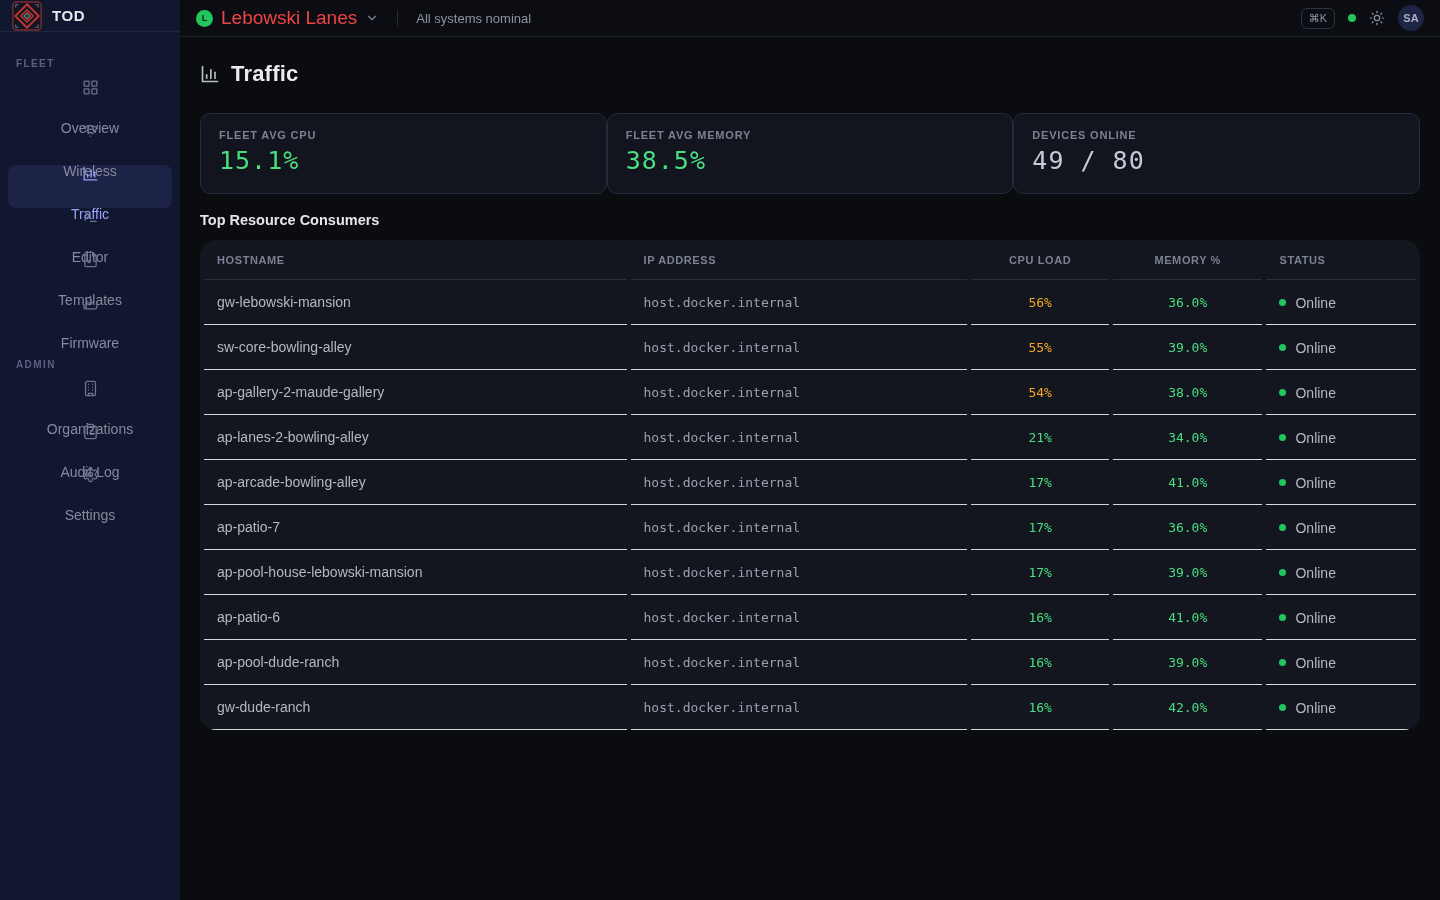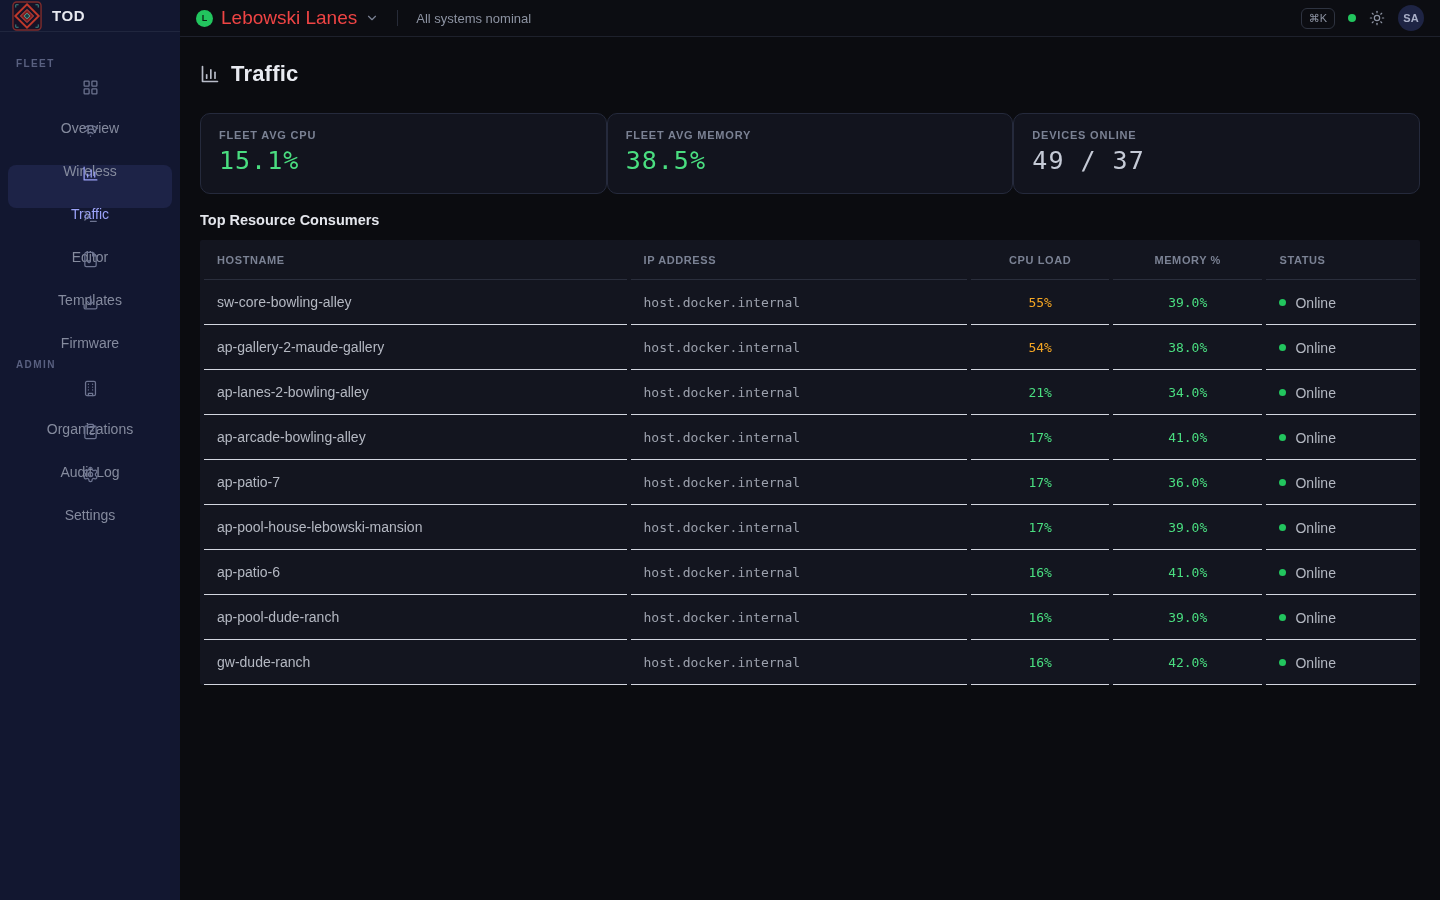--- a/index.html
+++ b/index.html
@@ -42,21 +42,21 @@
   .page-title { color:#e9ebf1; font-size:22px; font-weight:700; letter-spacing:.2px; }
 
   .stats { display:flex; gap:0; margin-bottom:18px; }
   .card { flex:1; background:#12141e; border:1px solid #252a3c; border-radius:10px; padding:15px 18px; height:81px; }
   .card-label { color:#7b8294; font-size:11px; font-weight:600; letter-spacing:.8px; }
   .card-value { margin-top:5px; font-family:"DejaVu Sans Mono",monospace; font-size:25px; letter-spacing:1px; }
   .card-value .val-green { color:#4ade80; }
   .card-value .val-plain { color:#c5cad6; }
 
   .table-title { color:#e4e6ec; font-size:14.5px; font-weight:700; margin-bottom:12px; }
-  .table-wrap { background:#eab308; border-radius:2px; overflow:hidden; }
+  .table-wrap { background:#eab308; border-radius:16px; overflow:hidden; }
   table { width:100%; border-collapse:separate; border-spacing:4px 0; background:#13151f; }
   th { height:40px; font-size:11px; font-weight:600; color:#7b8294; letter-spacing:.6px; text-align:left; padding:0 13px; border-bottom:1px solid #2a2e3c; white-space:nowrap; }
   td { height:45px; padding:0 13px; border-bottom:1px solid #d3d6df; font-size:14px; color:#b4b8c2; white-space:nowrap; }
   th.num, td.num { text-align:center; }
   th.center, td.center { text-align:left; }
   td.ip { font-family:"DejaVu Sans Mono",monospace; font-size:13px; color:#9ca1ad; }
   td.num span { font-family:"DejaVu Sans Mono",monospace; font-size:13px; }
   td.num span.warn { color:#f5a623; }
   td.num span.ok   { color:#4ade80; }
   td.num span.mem  { color:#4ade80; }
@@ -216,21 +216,21 @@
         <div class="card">
           <div class="card-label">FLEET AVG CPU</div>
           <div class="card-value"><span class="val-green">15.1%</span></div>
         </div>
         <div class="card">
           <div class="card-label">FLEET AVG MEMORY</div>
           <div class="card-value"><span class="val-green">38.5%</span></div>
         </div>
         <div class="card">
           <div class="card-label">DEVICES ONLINE</div>
-          <div class="card-value"><span class="val-plain">49 / 37</span></div>
+          <div class="card-value"><span class="val-plain">49 / 80</span></div>
         </div>
       </div>
 
       <div class="table-title">Top Resource Consumers</div>
 
       <div class="table-wrap">
         <table>
           <colgroup>
               <col style="width:424px">
               <col style="width:338px">
@@ -242,20 +242,30 @@
             <tr>
               <th>HOSTNAME</th>
               <th>IP ADDRESS</th>
               <th class="num">CPU LOAD</th>
               <th class="num">MEMORY %</th>
               <th class="center">STATUS</th>
             </tr>
           </thead>
           <tbody>
             <tr>
+              <td>gw-lebowski-mansion</td>
+              <td class="ip">host.docker.internal</td>
+              <td class="num"><span class="warn">56%</span></td>
+              <td class="num"><span class="mem">36.0%</span></td>
+              <td class="center"><span class="status-cell">
+                    <span class="online-dot"></span>
+                    <span>Online</span>
+                  </span></td>
+            </tr>
+            <tr>
               <td>sw-core-bowling-alley</td>
               <td class="ip">host.docker.internal</td>
               <td class="num"><span class="warn">55%</span></td>
               <td class="num"><span class="mem">39.0%</span></td>
               <td class="center"><span class="status-cell">
                     <span class="online-dot"></span>
                     <span>Online</span>
                   </span></td>
             </tr>
             <tr>

